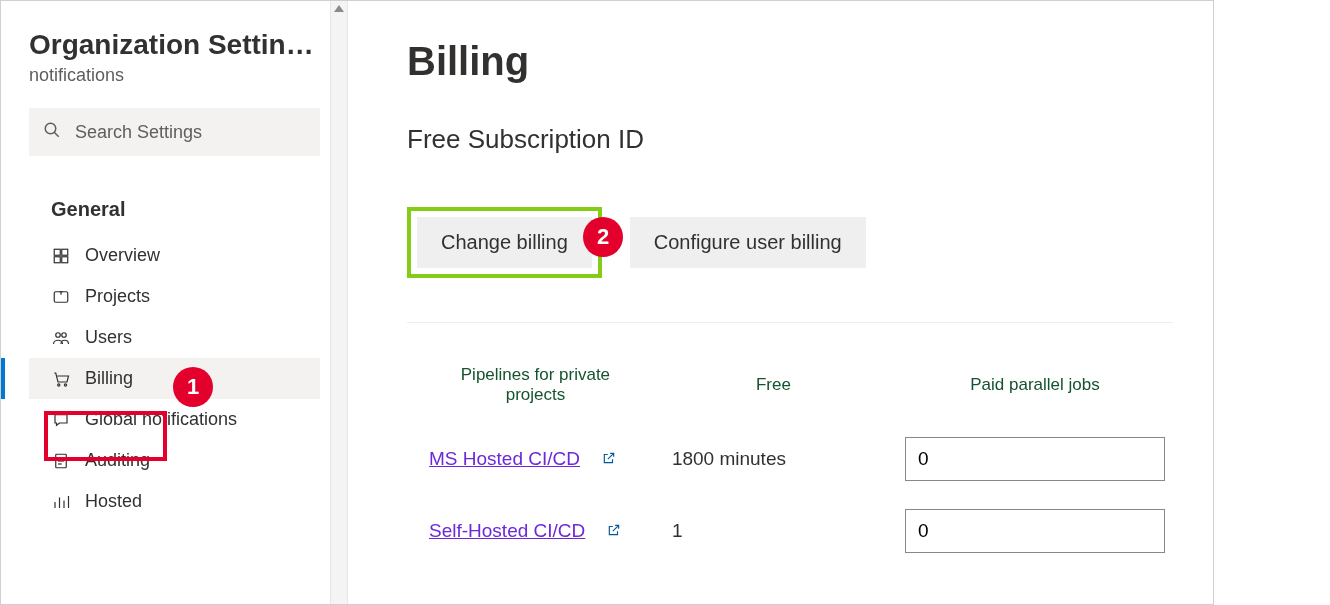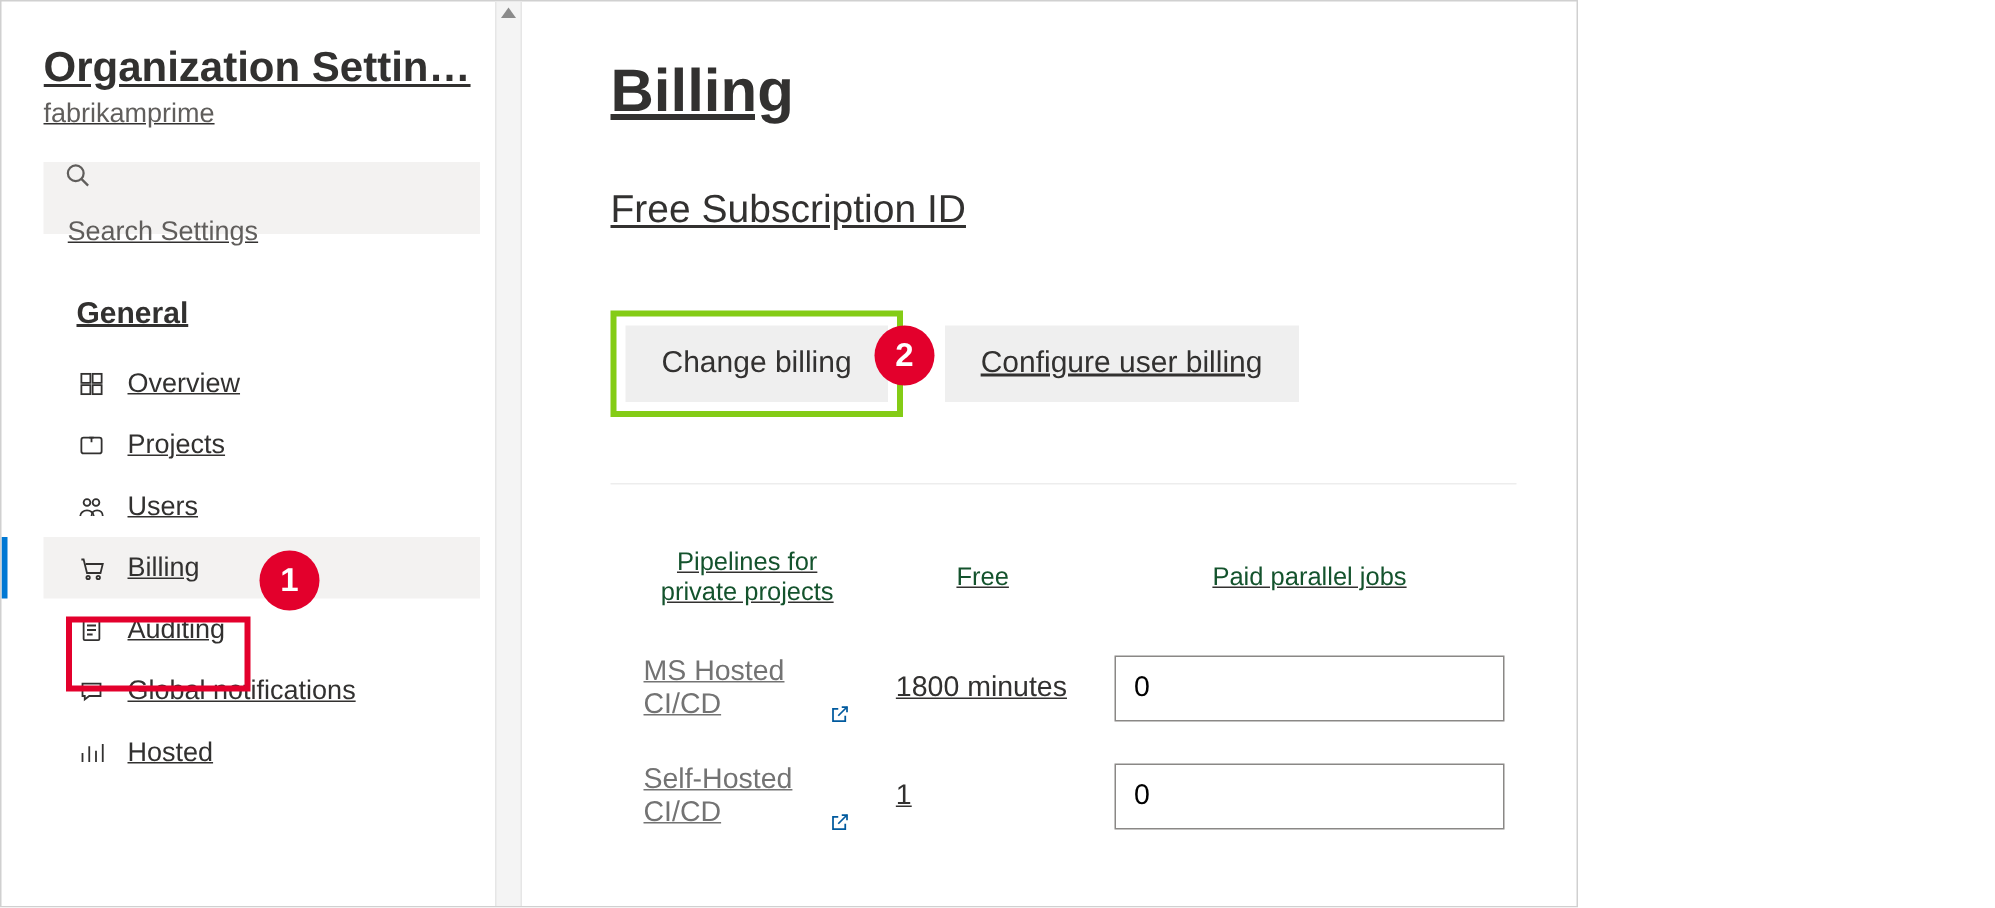--- a/index.html
+++ b/index.html
@@ -4,26 +4,25 @@
 <style>
   * { box-sizing: border-box; }
   html, body {
     margin: 0; padding: 0;
     font-family: "Segoe UI", -apple-system, Arial, sans-serif;
     color: #323130;
     background: #ffffff;
   }
   .app {
     display: flex;
-    width: 1052px;
+    width: 1214px;
     height: 605px;
     border: 1px solid #d0d0d0;
     overflow: hidden;
     position: relative;
-    text-decoration: underline;
   }
   
   .sidebar {
     width: 330px;
     border-right: 1px solid #e7e7e7;
     display: flex;
     flex-direction: column;
     padding: 10px 0 0 0;
     position: relative;
   }
@@ -38,26 +37,26 @@
     overflow: hidden;
     text-overflow: ellipsis;
   }
   .sb-subtitle {
     font-size: 18px;
     color: #605e5c;
     margin-bottom: 22px;
   }
   .search-box {
     display: flex;
+    align-items: center;
     background: #f3f2f1;
     height: 48px;
     padding: 0 14px;
     margin-bottom: 28px;
     gap: 12px;
-    flex-direction: column;
   }
   .search-box input {
     border: none;
     background: transparent;
     font-size: 18px;
     outline: none;
     color: #605e5c;
     width: 100%;
   }
   .search-box input::placeholder { color: #605e5c; }
@@ -175,25 +174,25 @@
     font-size: 17px;
     color: #14532d;
     padding: 6px 8px 18px 22px;
   }
   .tbl td {
     font-size: 19px;
     padding: 14px 8px 14px 22px;
     vertical-align: middle;
   }
   .tbl .link {
-    color: #737373;
+    color: #6d28d9;
     text-decoration: underline;
     cursor: pointer;
     display: inline-flex;
-    align-items: flex-end;
+    align-items: flex-start;
     gap: 22px;
   }
   .ext-icon {
     width: 14px; height: 14px; display:inline-block;
   }
   .num-input {
     width: 260px;
     height: 44px;
     border: 1px solid #8a8886;
     font-size: 19px;
@@ -217,21 +216,21 @@
   }
 </style>
 </head>
 <body>
 
 <div class="app">
 
   <nav class="sidebar">
     <div class="sidebar-inner">
       <div class="sb-title">Organization Settin…</div>
-      <div class="sb-subtitle">fabrikamprime</div>
+      <div class="sb-subtitle">notifications</div>
 
       <div class="search-box">
         <span class="icon">
           <svg width="18" height="18" viewBox="0 0 24 24" fill="none" stroke="#605e5c" stroke-width="2">
             <circle cx="10" cy="10" r="7"></circle>
               <line x1="21" y1="21" x2="15" y2="15"></line>
           </svg>
         </span>
         <input type="text" placeholder="Search Settings" style="">
       </div>
@@ -277,35 +276,35 @@
                 <circle cx="9" cy="20" r="1.5"></circle>
                 <circle cx="18" cy="20" r="1.5"></circle>
                 <path d="M3 4h2l3 12h12l2-8H7"></path>
               </svg>
           </span>
           <span>Billing</span>
         </li>
         <li class="nav-item">
           <span class="icon">
             <svg width="18" height="18" viewBox="0 0 24 24" fill="none" stroke-width="1.6">
+                <path d="M4 5h16v11H10l-4 3v-3H4z"></path>
+              </svg>
+          </span>
+          <span>Global notifications</span>
+        </li>
+        <li class="nav-item">
+          <span class="icon">
+            <svg width="18" height="18" viewBox="0 0 24 24" fill="none" stroke-width="1.6">
                 <rect x="5" y="3" width="14" height="18" rx="1"></rect>
                 <line x1="8" y1="8" x2="16" y2="8"></line>
                 <line x1="8" y1="12" x2="16" y2="12"></line>
                 <line x1="8" y1="16" x2="13" y2="16"></line>
               </svg>
           </span>
           <span>Auditing</span>
-        </li>
-        <li class="nav-item">
-          <span class="icon">
-            <svg width="18" height="18" viewBox="0 0 24 24" fill="none" stroke-width="1.6">
-                <path d="M4 5h16v11H10l-4 3v-3H4z"></path>
-              </svg>
-          </span>
-          <span>Global notifications</span>
         </li>
         <li class="nav-item">
           <span class="icon">
             <svg width="18" height="18" viewBox="0 0 24 24" fill="none" stroke-width="1.6">
                 <line x1="4" y1="20" x2="4" y2="12"></line>
                 <line x1="10" y1="20" x2="10" y2="6"></line>
                 <line x1="16" y1="20" x2="16" y2="10"></line>
                 <line x1="22" y1="20" x2="22" y2="4"></line>
               </svg>
           </span>

